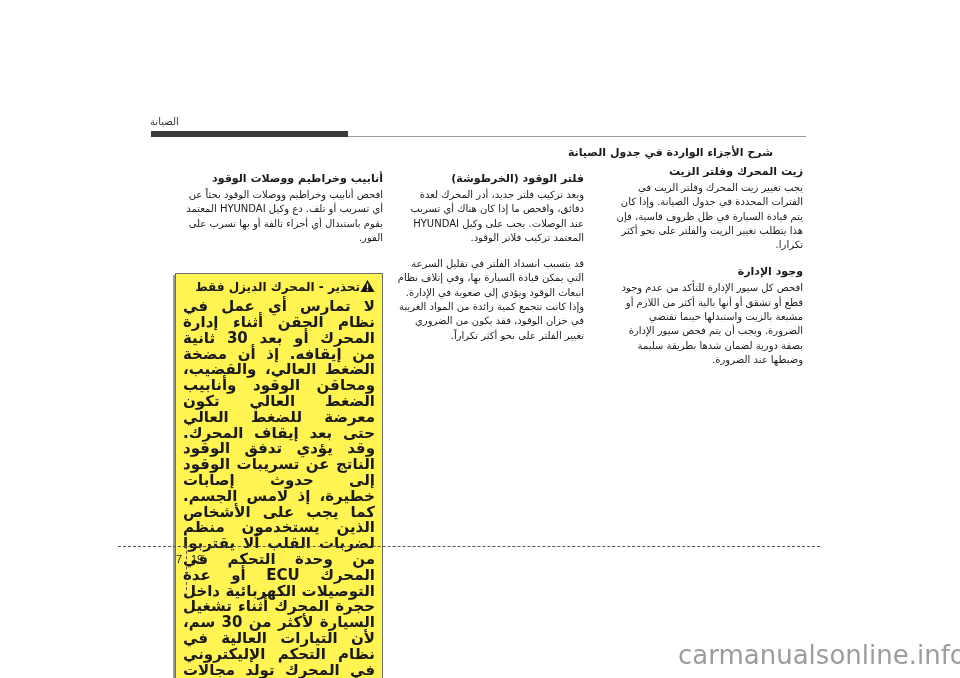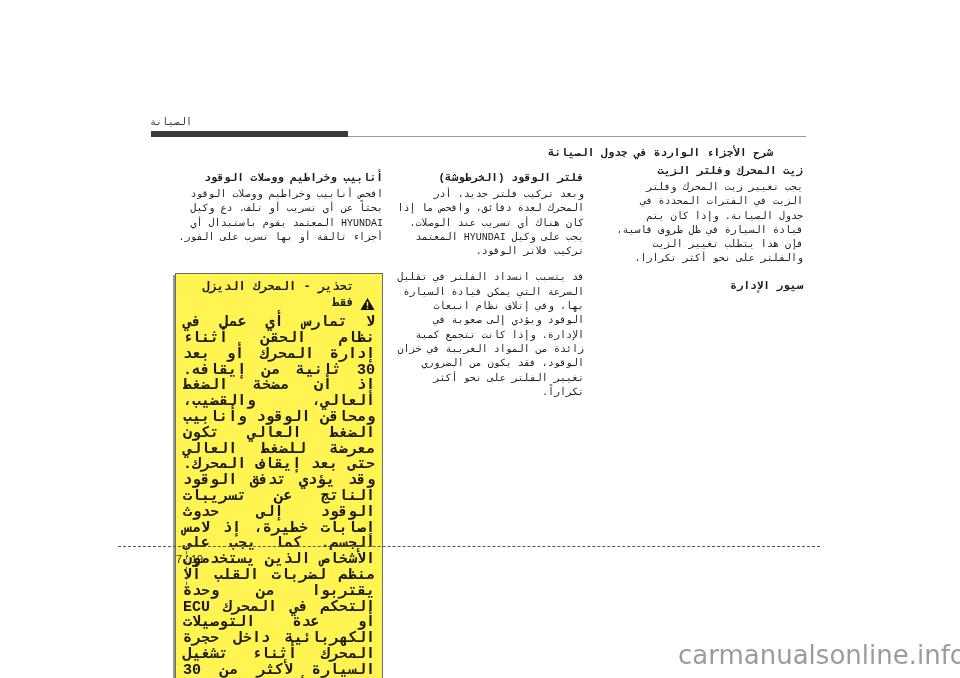--- a/index.html
+++ b/index.html
@@ -1,20 +1,20 @@
 <!DOCTYPE html>
 <html><head>
   <meta charset="utf-8">
   <style>
     html, body { margin: 0; padding: 0; }
     body {
       width: 960px; height: 678px; background: #ffffff; position: relative; overflow: hidden;
       font-family: "DejaVu Sans", sans-serif; color: #1a1a1a;
     }
-    .abs { position: absolute; font-family: Liberation Mono, monospace; }
+    .abs { position: absolute; }
     .header-label {
       left: 150px; top: 116px; width: 80px; font-size: 10px; color: #333; direction: rtl; text-align: left;
     }
     .header-bar {
       left: 151px; top: 131px; width: 197px; height: 6px; background: #3a3a3a;
     }
     .header-line {
       left: 348px; top: 136px; width: 458px; height: 1px; background: #9a9a9a;
     }
     .page-title {
@@ -29,21 +29,21 @@
     .col p { margin: 0 0 12px 0; }
     .col-right { left: 597px; top: 164px; width: 190px; margin-left: 16px; }
     .col-mid { left: 394px; top: 171px; width: 190px; text-align: right; }
     .col-left { left: 175px; top: 171px; width: 208px; }
     .col-left p { margin-bottom: 28px; }
     .warning-box {
       position: relative; background: #fff451; border: 1px solid #6b6b6b;
       box-shadow: -2px 2px 0 #9a9a9a; padding: 5px 7px 6px 7px; margin-top: 4px;
     }
     .warning-title {
-      display: flex; flex-direction: row; align-items: flex-end; gap: 6px;
+      display: flex; flex-direction: row; align-items: flex-start; 
       font-size: 12px; font-weight: bold; margin-bottom: 4px; line-height: 16px;
     }
     .warn-icon { width: 15px; height: 14px; flex: none; }
     .warning-body {
       font-size: 15px; font-weight: bold; line-height: 15.8px; text-align: justify; text-align-last: right;
     }
     .footer-hline {
       left: 118px; top: 546px; width: 702px; height: 0; border-top: 1px dashed #555;
     }
     .footer-vline {
@@ -67,21 +67,22 @@
 <div class="abs header-line"></div>
 
 <div class="abs page-title">شرح الأجزاء الواردة في جدول الصيانة</div>
 
 <div class="abs col col-right">
   <section>
     <h3>زيت المحرك وفلتر الزيت</h3>
     <p>يجب تغيير زيت المحرك وفلتر الزيت في الفترات المحددة في جدول الصيانة. وإذا كان يتم قيادة السيارة في ظل ظروف قاسية، فإن هذا يتطلب تغيير الزيت والفلتر على نحو أكثر تكرارا.</p>
   </section>
   <section>
-    <h3>سيور الإدارة</h3>
+    <h3>وجود الإدارة</h3>
+    <p>افحص كل سيور الإدارة للتأكد من عدم وجود قطع أو تشقق أو أنها بالية أكثر من اللازم أو مشبعة بالزيت واستبدلها حينما تقتضي الضرورة. ويجب أن يتم فحص سيور الإدارة بصفة دورية لضمان شدها بطريقة سليمة وضبطها عند الضرورة.</p>
   </section>
 </div>
 
 <div class="abs col col-mid">
   <section>
     <h3>فلتر الوقود (الخرطوشة)</h3>
     <p>وبعد تركيب فلتر جديد، أدر المحرك لعدة دقائق، وافحص ما إذا كان هناك أي تسريب عند الوصلات. يجب على وكيل HYUNDAI المعتمد تركيب فلاتر الوقود.</p>
     <p style="margin-bottom:0">قد يتسبب انسداد الفلتر في تقليل السرعة التي يمكن قيادة السيارة بها، وفي إتلاف نظام انبعاث الوقود ويؤدي إلى صعوبة في الإدارة. وإذا كانت تتجمع كمية زائدة من المواد الغريبة في خزان الوقود، فقد يكون من الضروري تغيير الفلتر على نحو أكثر تكراراً.</p>
   </section>
 </div>

